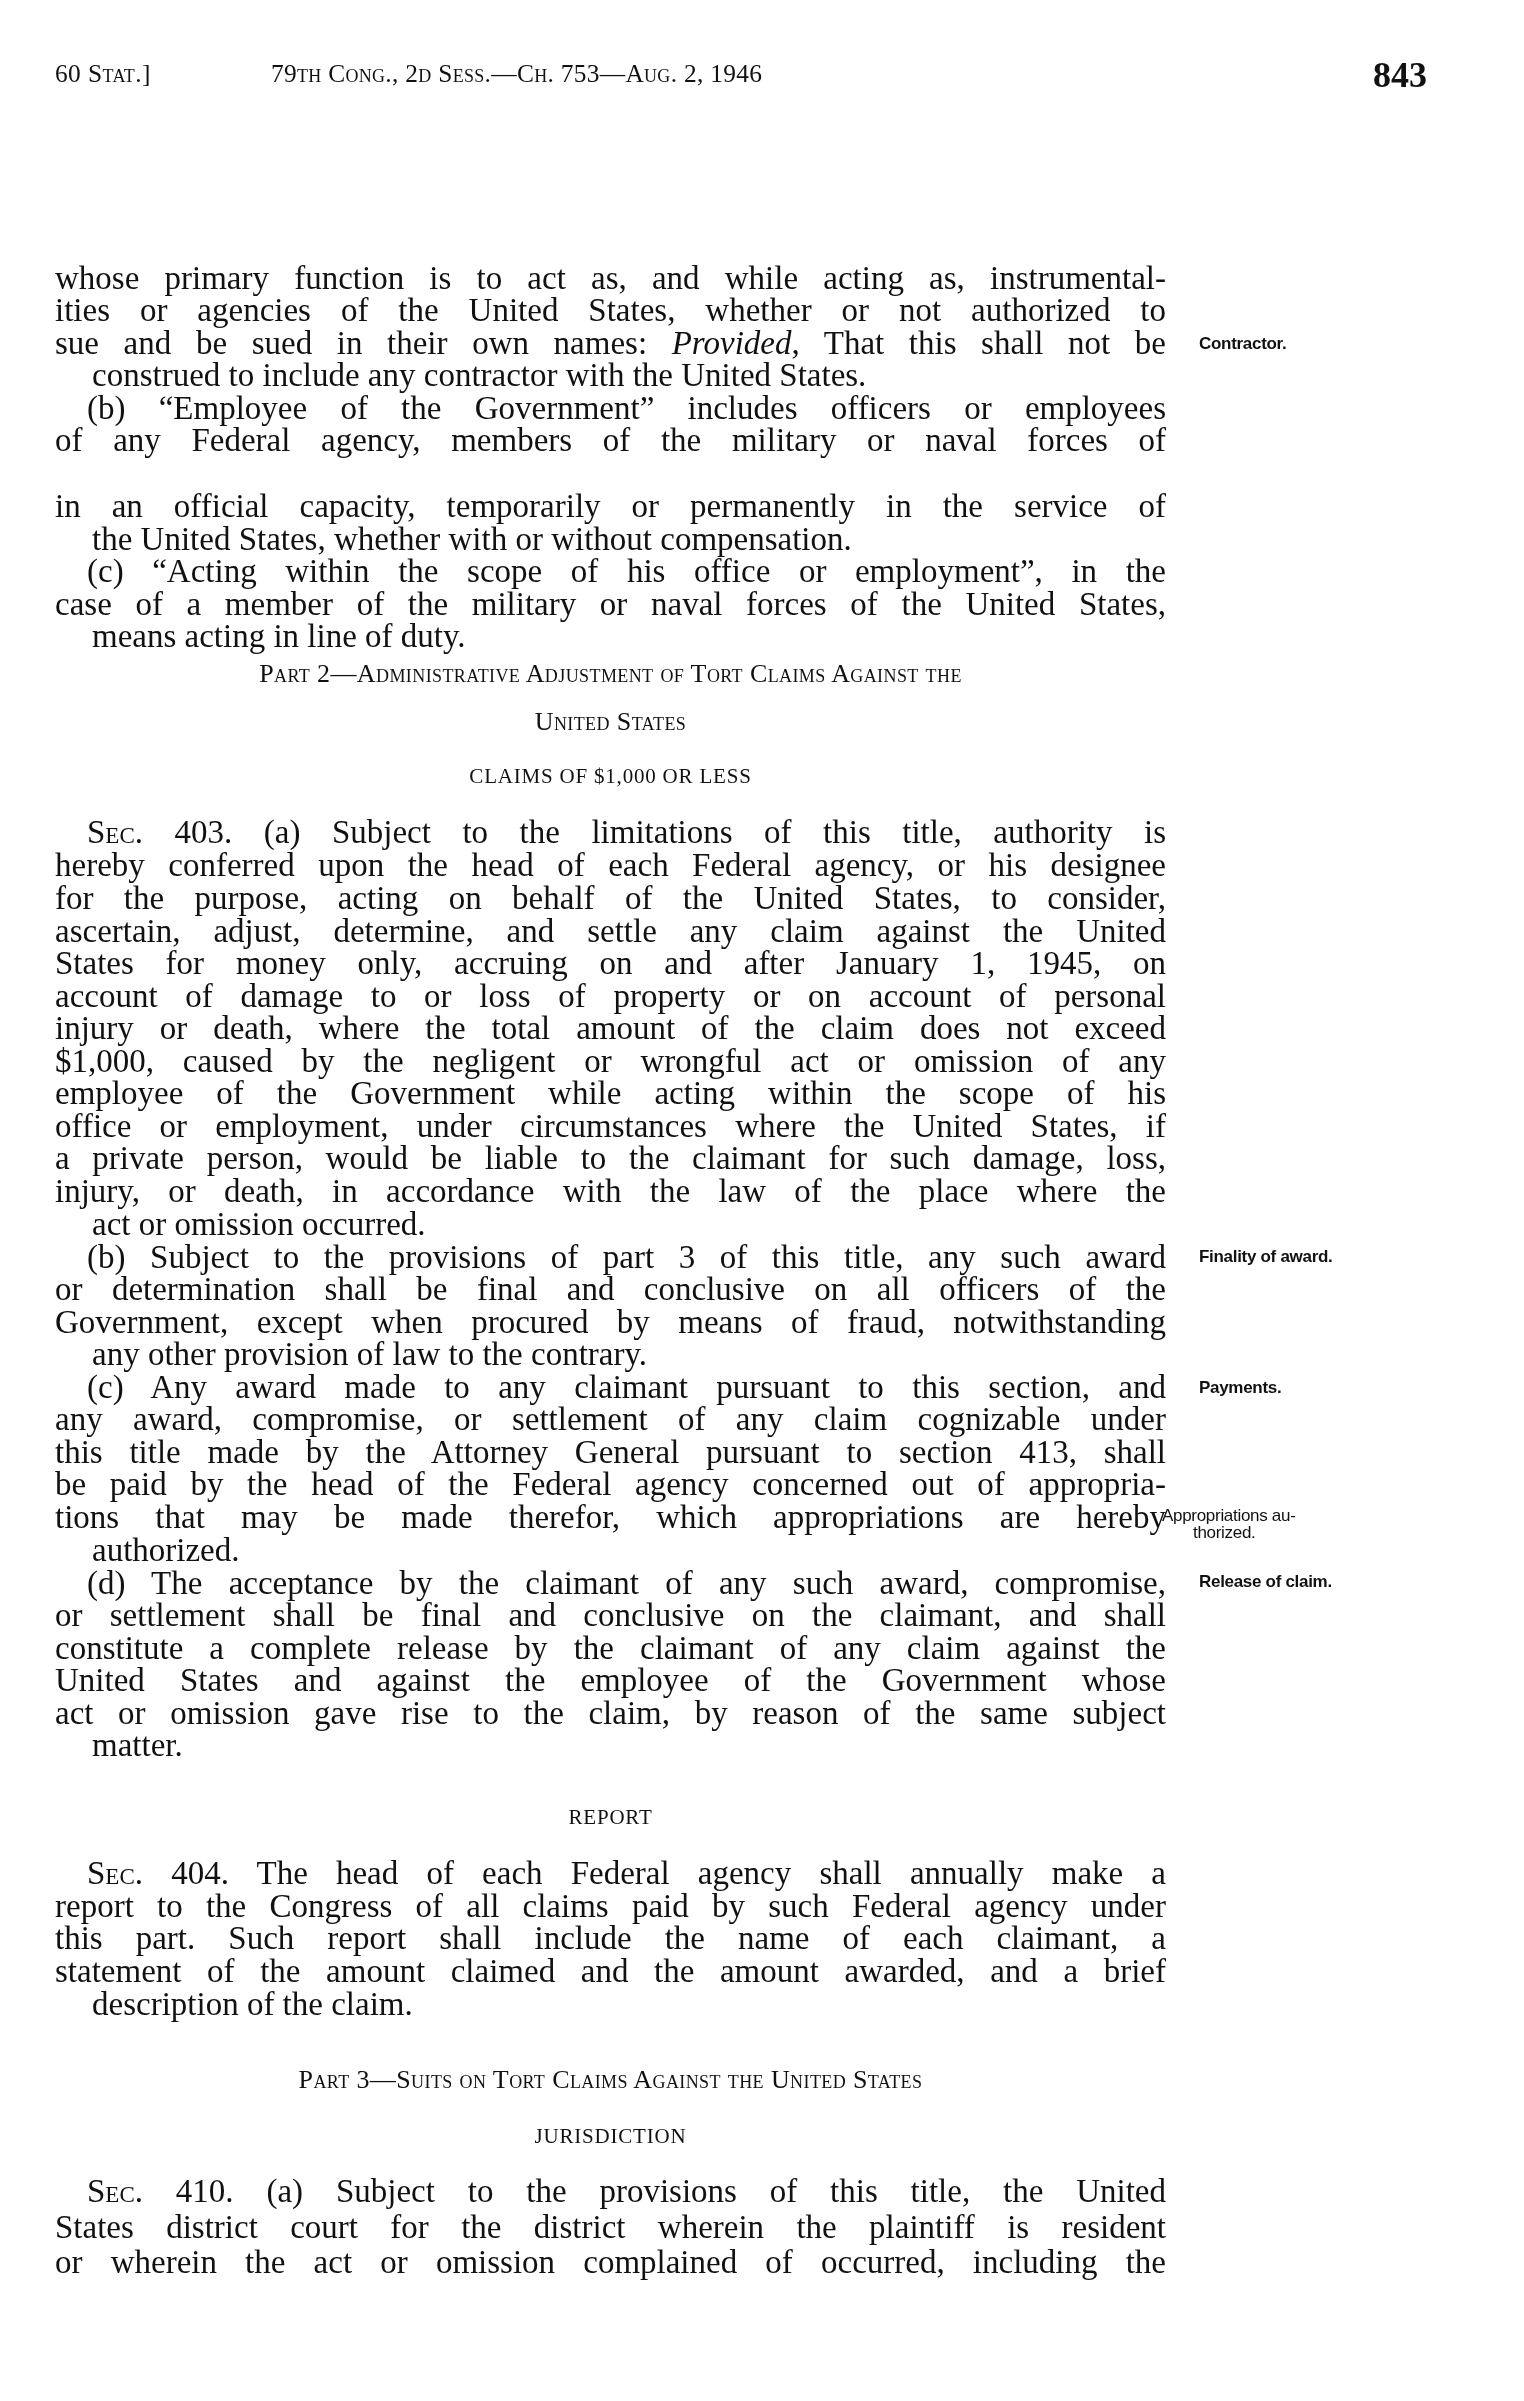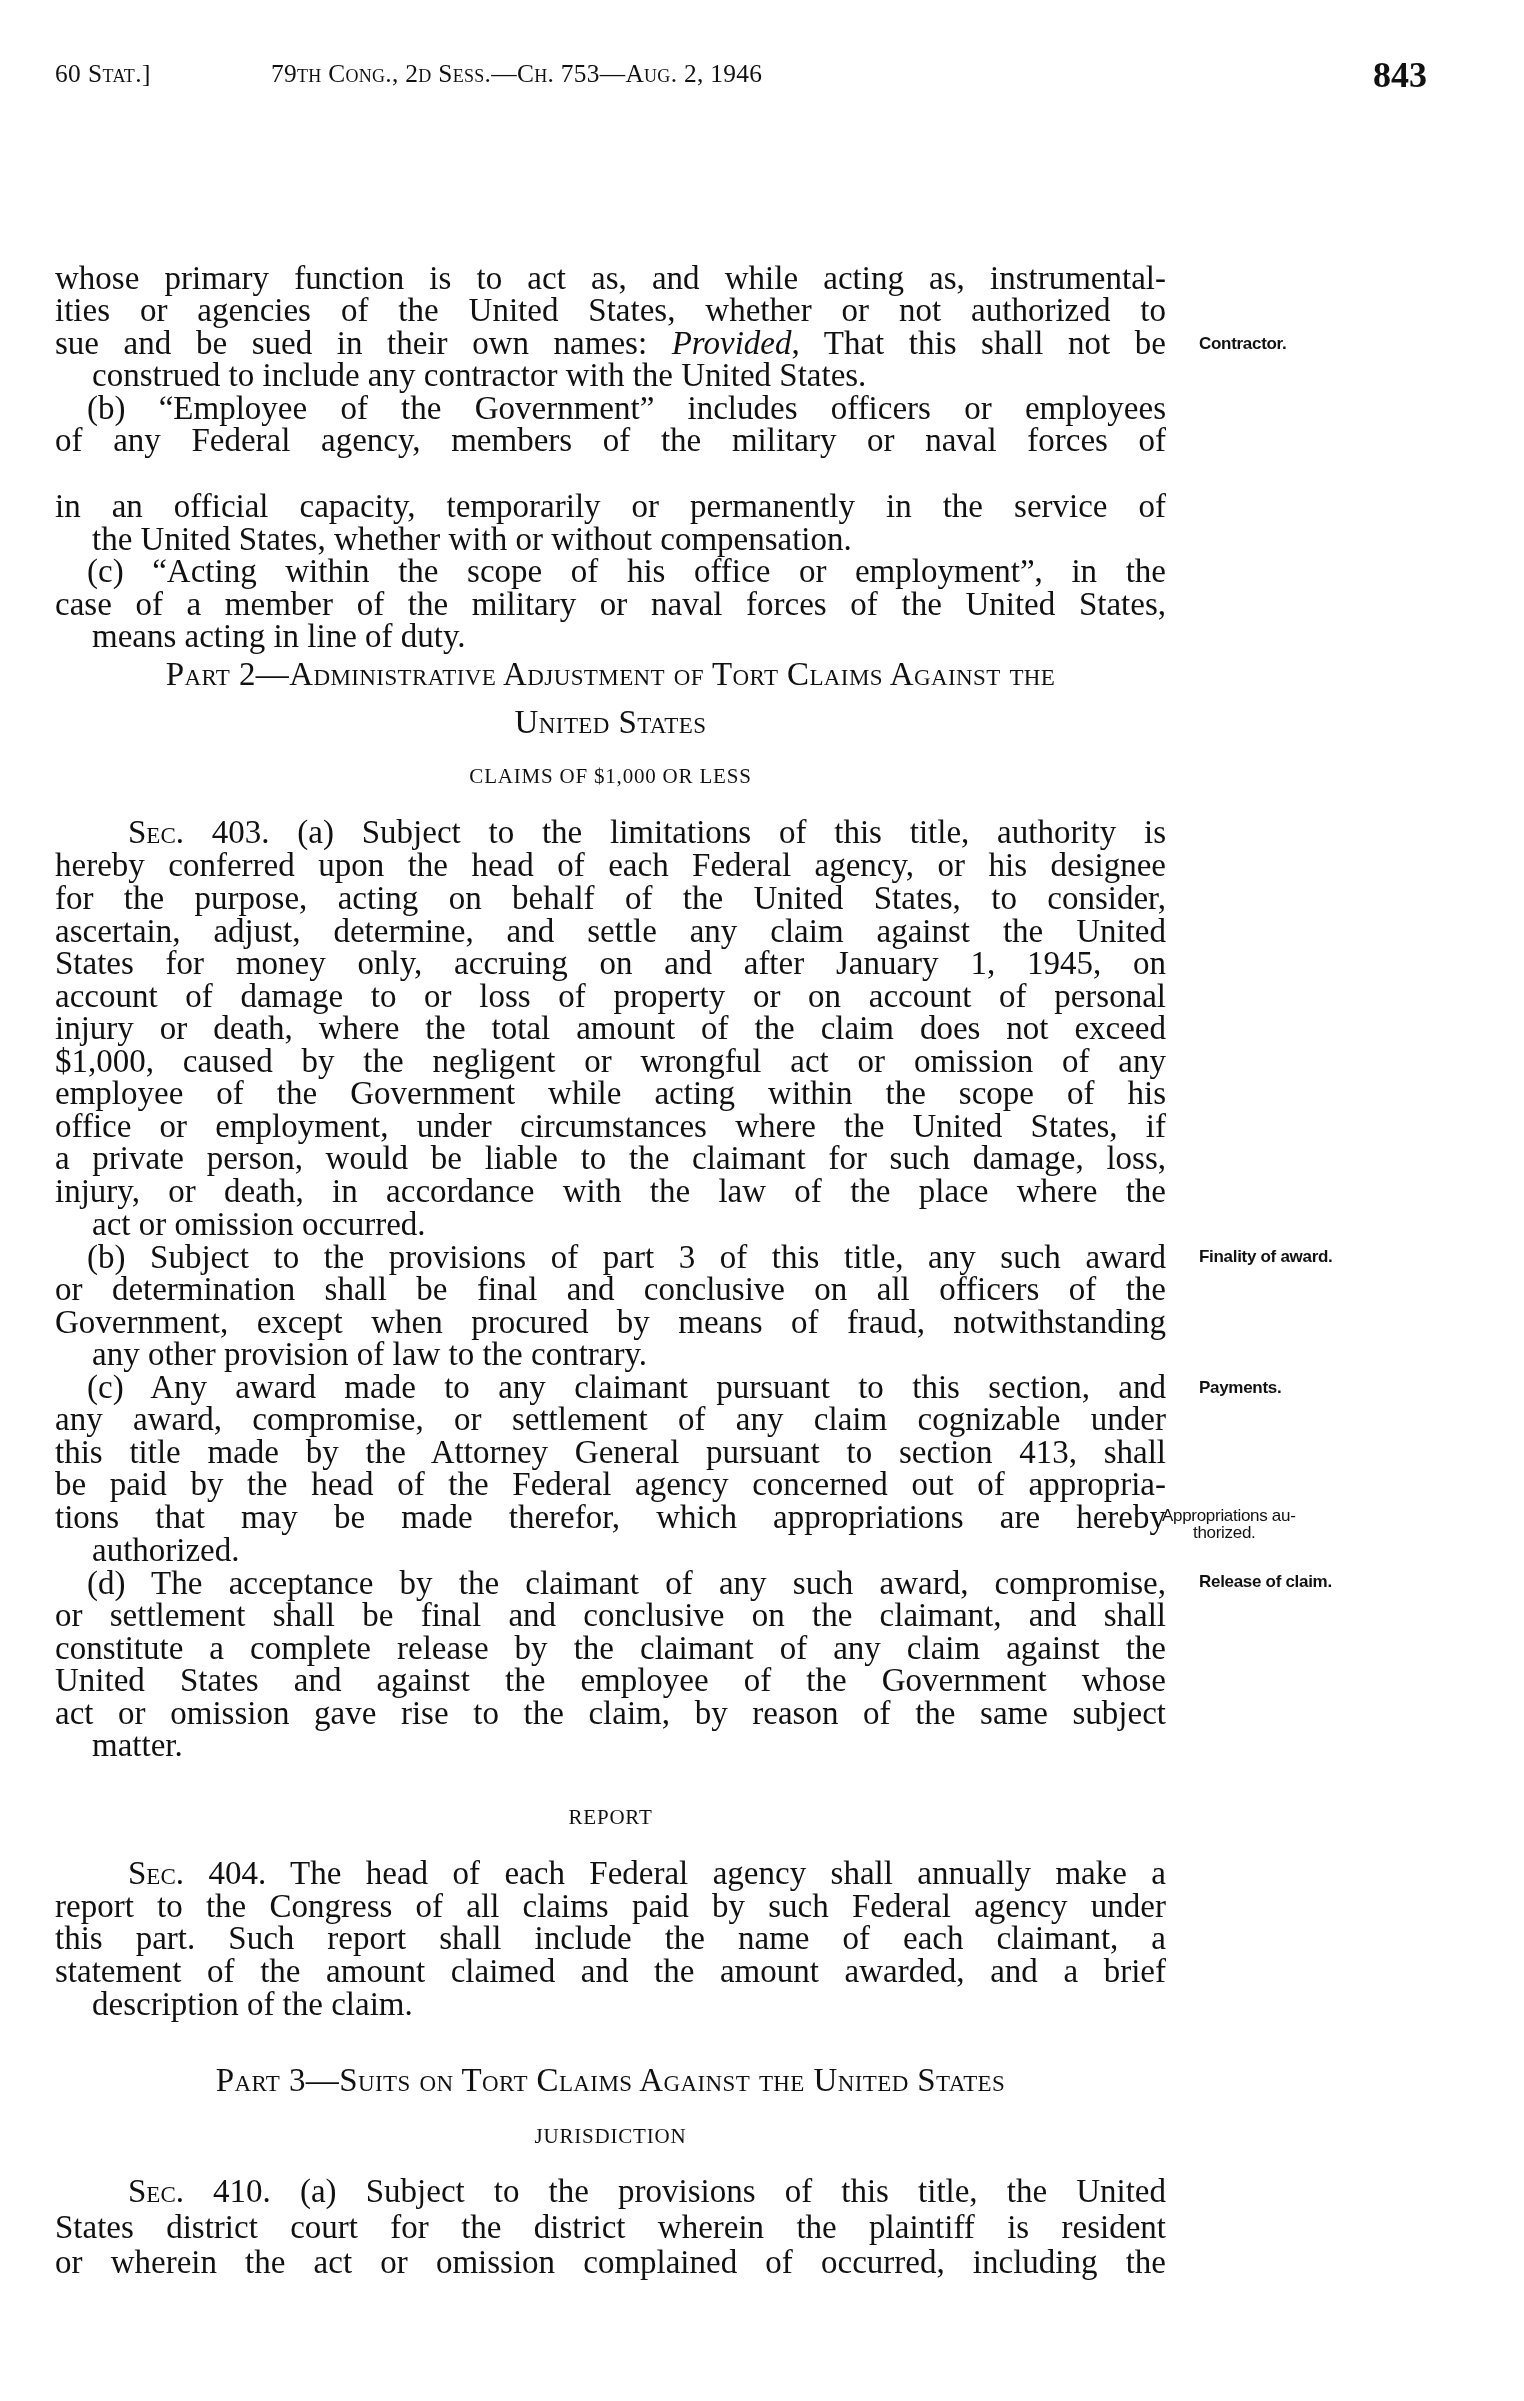--- a/index.html
+++ b/index.html
@@ -17,23 +17,23 @@
     position: absolute; left: 55px; width: 1111px; height: 34px;
     font-size: 33px; line-height: 34px; white-space: nowrap;
     text-align: justify; text-align-last: justify;
   }
   .line.indent { left: 87px; width: 1079px; }
   .line.last { text-align-last: left; margin-left: 37px; }
   .heading {
     position: absolute; left: 55px; width: 1111px; text-align: center;
     font-variant: small-caps; white-space: nowrap;
   }
-  .h-part { font-size: 33px; line-height: 34px; letter-spacing: 0.4px; }
+  .h-part { font-size: 26px; line-height: 34px; letter-spacing: 0.4px; }
   .h-sub { font-size: 21px; line-height: 25.4px; font-variant: normal; letter-spacing: 0.8px; }
-  .sc { font-variant: small-caps; margin-left: 41px; }
+  .sc { font-variant: small-caps; }
   .it { font-style: italic; }
   .margin-note {
     position: absolute; left: 1189px; font-size: 17px; line-height: 18.6px;
     font-weight: bold; white-space: nowrap; font-family: "Liberation Sans", "DejaVu Sans", sans-serif;
     letter-spacing: -0.3px;
     margin-left: 10px;
   }
   .margin-note.normal { font-weight: normal; }
 </style>
 </head>

